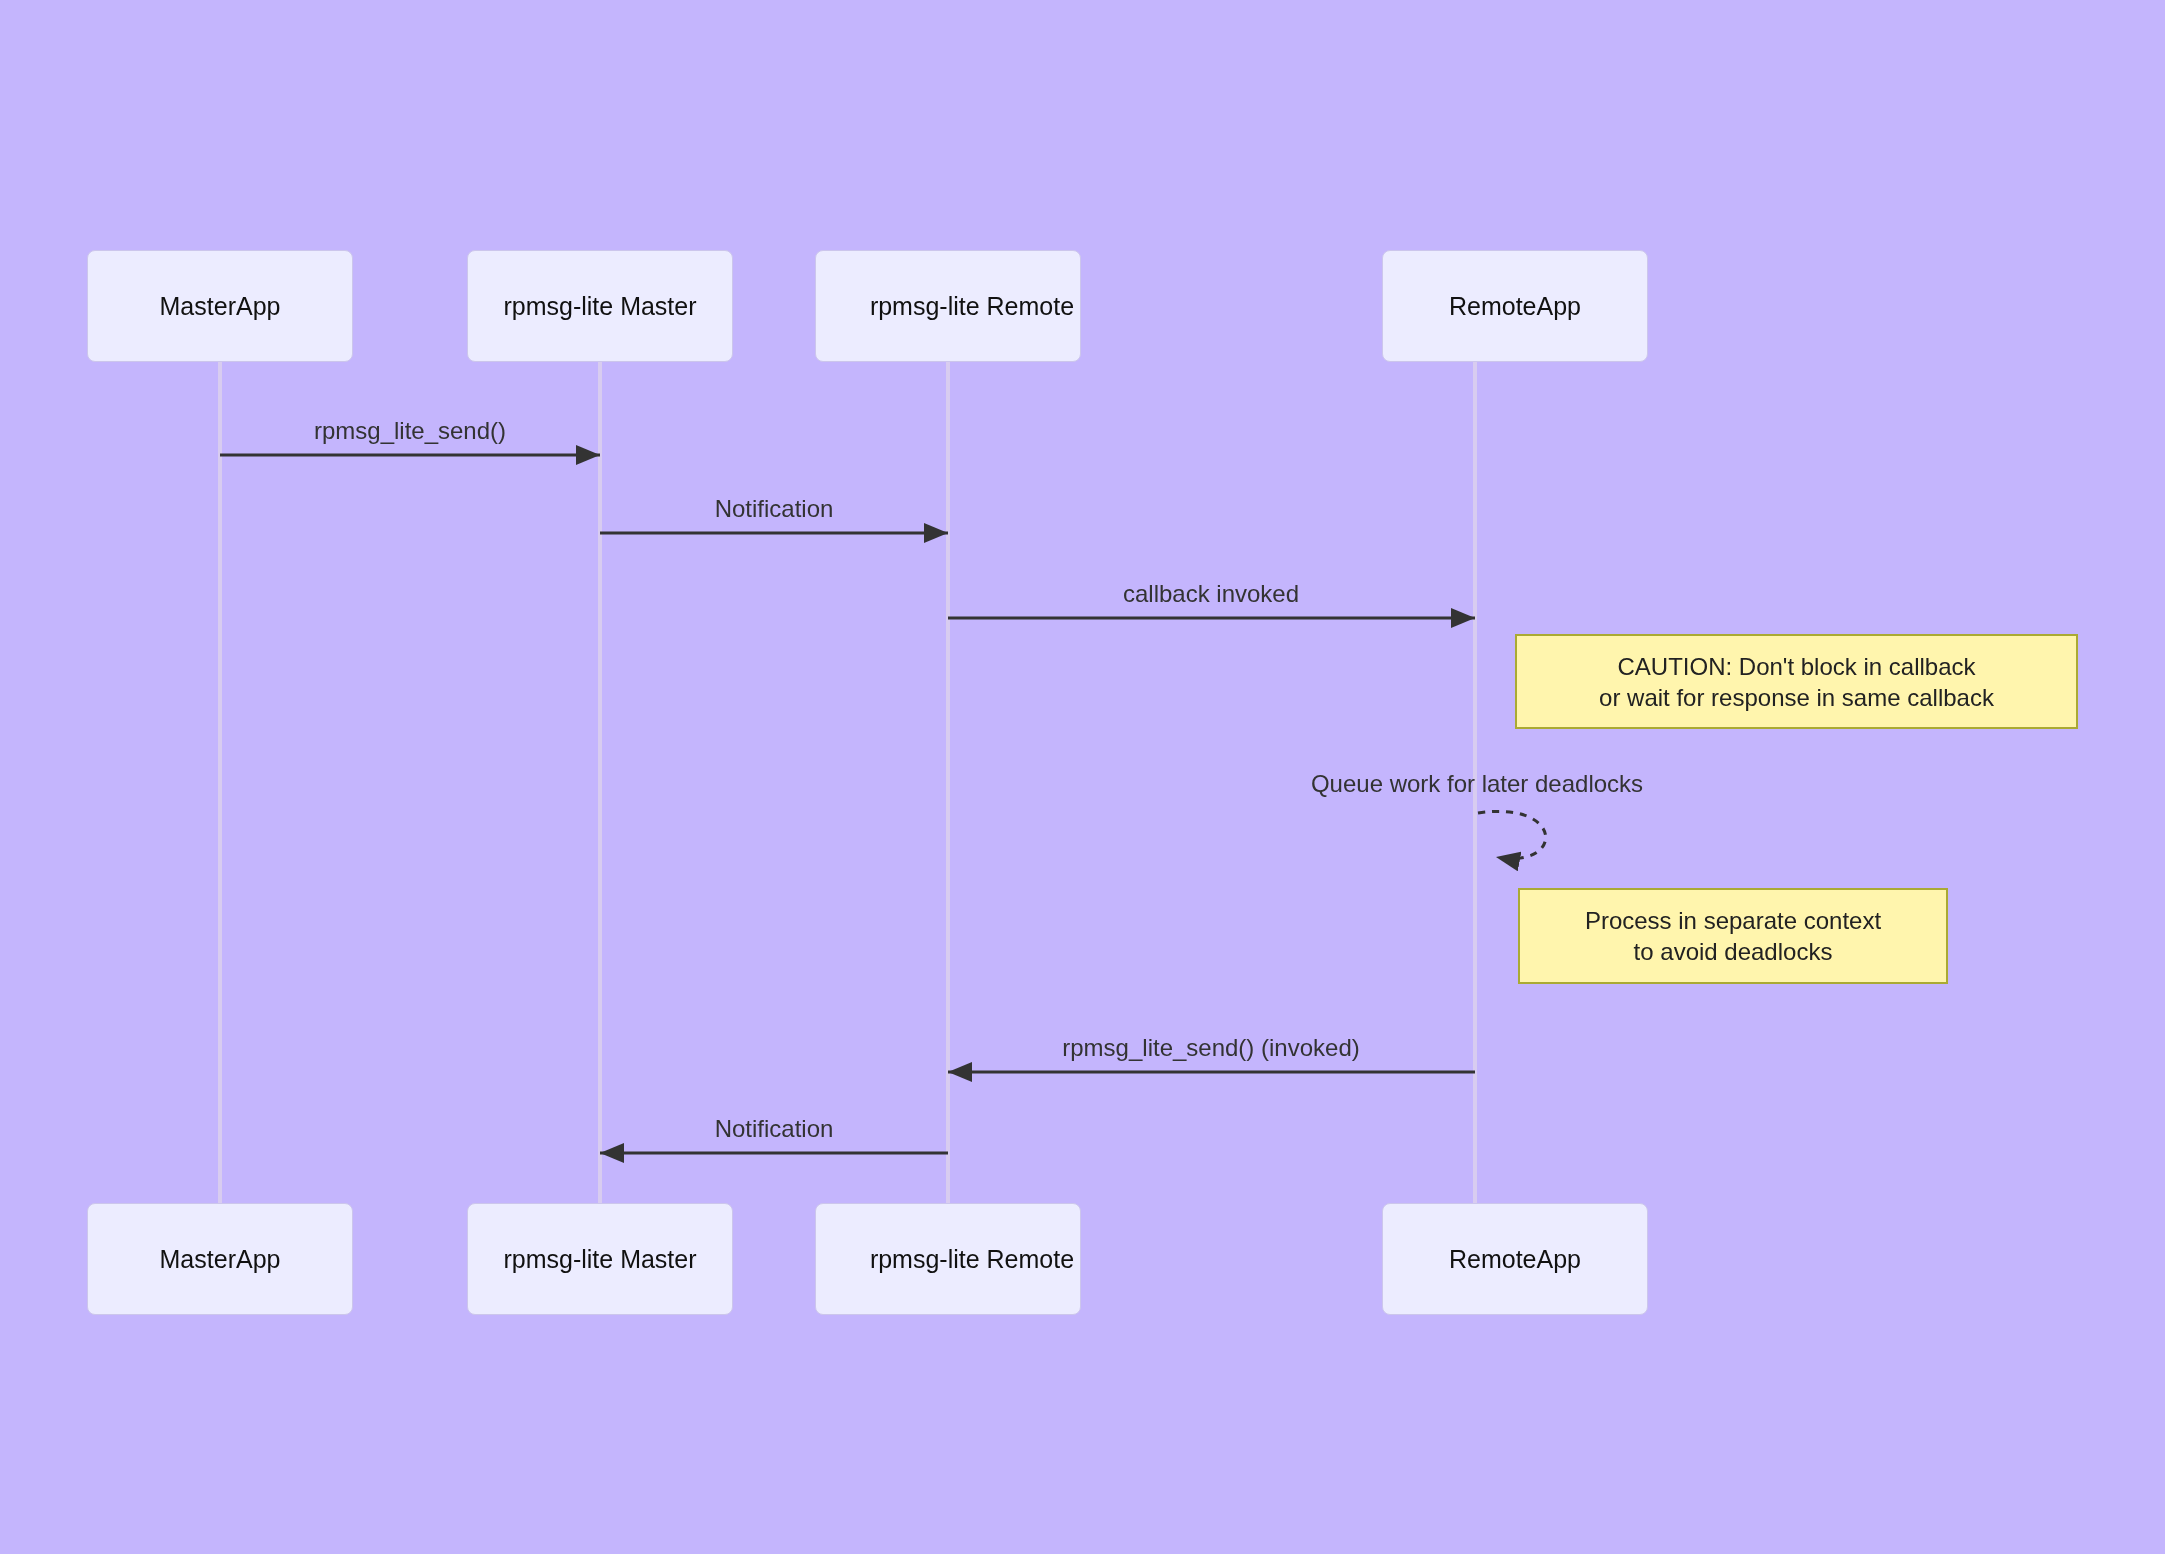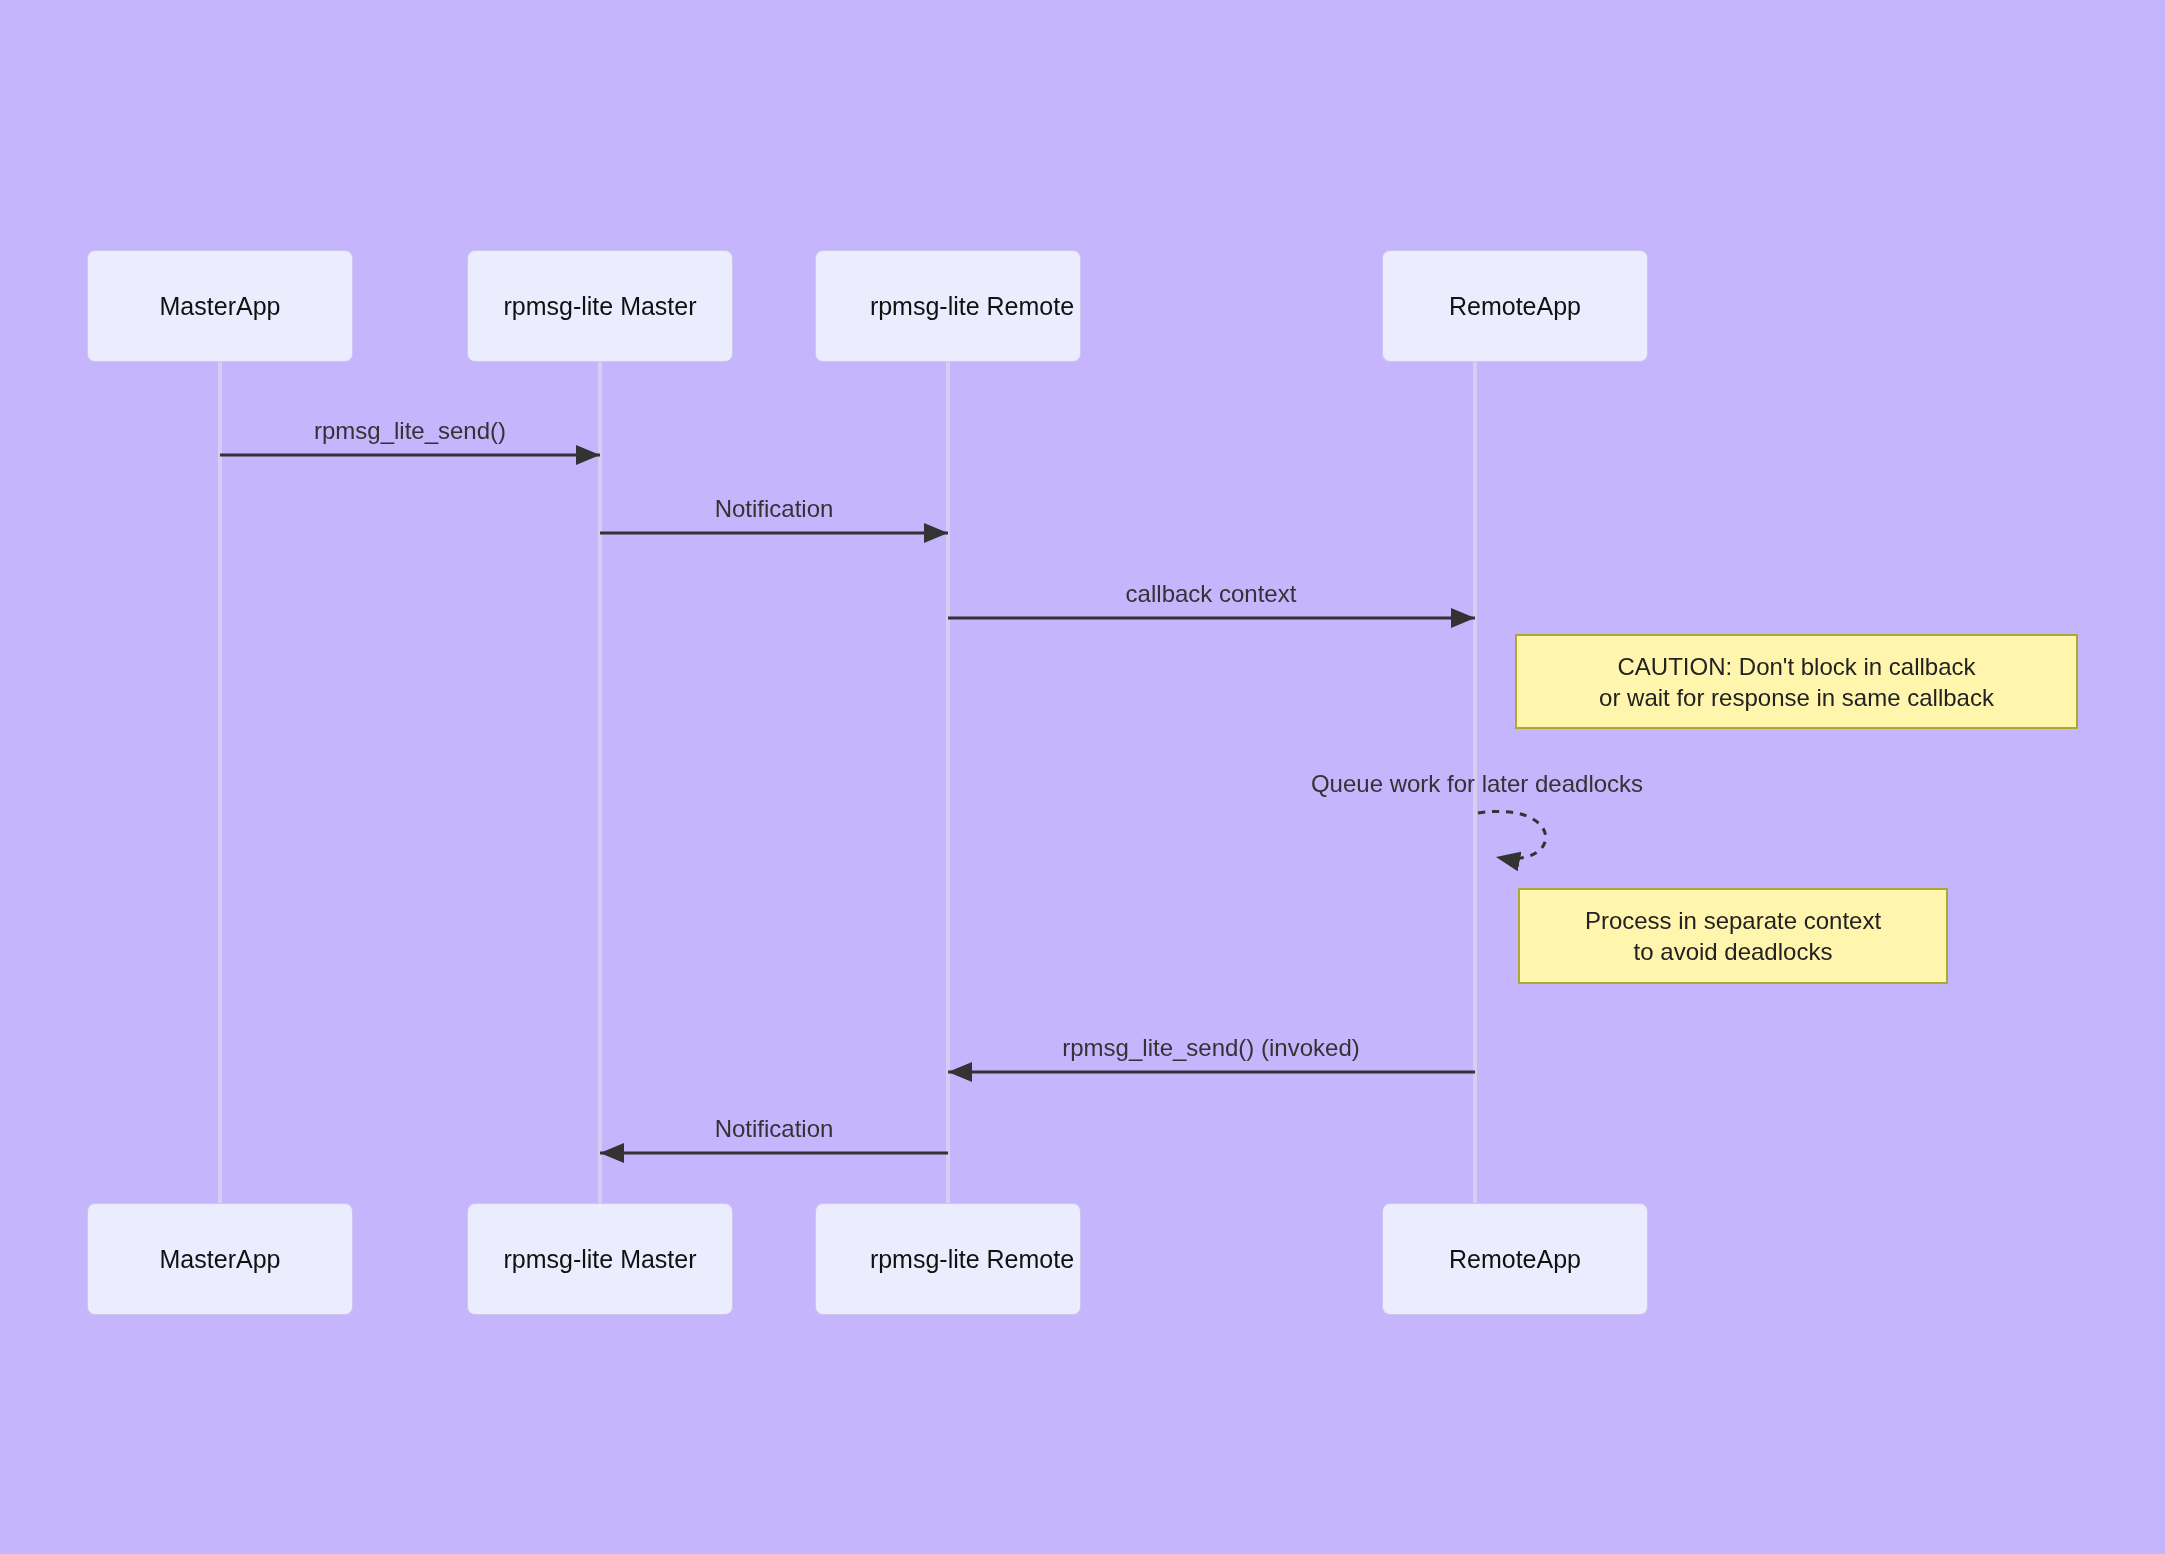--- a/index.html
+++ b/index.html
@@ -81,21 +81,21 @@
     <line class="msg-line" x1="948" y1="1153" x2="600" y2="1153" marker-end="url(#arrowhead)"></line>
   </svg>
 
   <div class="actor row-top ax0">MasterApp</div>
   <div class="actor row-top ax1">rpmsg-lite Master</div>
   <div class="actor row-top ax2">rpmsg-lite Remote</div>
   <div class="actor row-top ax3">RemoteApp</div>
 
   <div class="mlabel ml0">rpmsg_lite_send()</div>
   <div class="mlabel ml1">Notification</div>
-  <div class="mlabel ml2">callback context</div>
+  <div class="mlabel ml2">callback invoked</div>
   <div class="mlabel ml3">Queue work for later deadlocks</div>
   <div class="mlabel ml4">rpmsg_lite_send() (invoked)</div>
   <div class="mlabel ml5">Notification</div>
 
   <div class="note note1">Process in separate context
 to avoid deadlocks</div>
   <div class="note note0">CAUTION: Don't block in callback
 or wait for response in same callback</div>
 
   <div class="actor row-bottom ax0">MasterApp</div>

